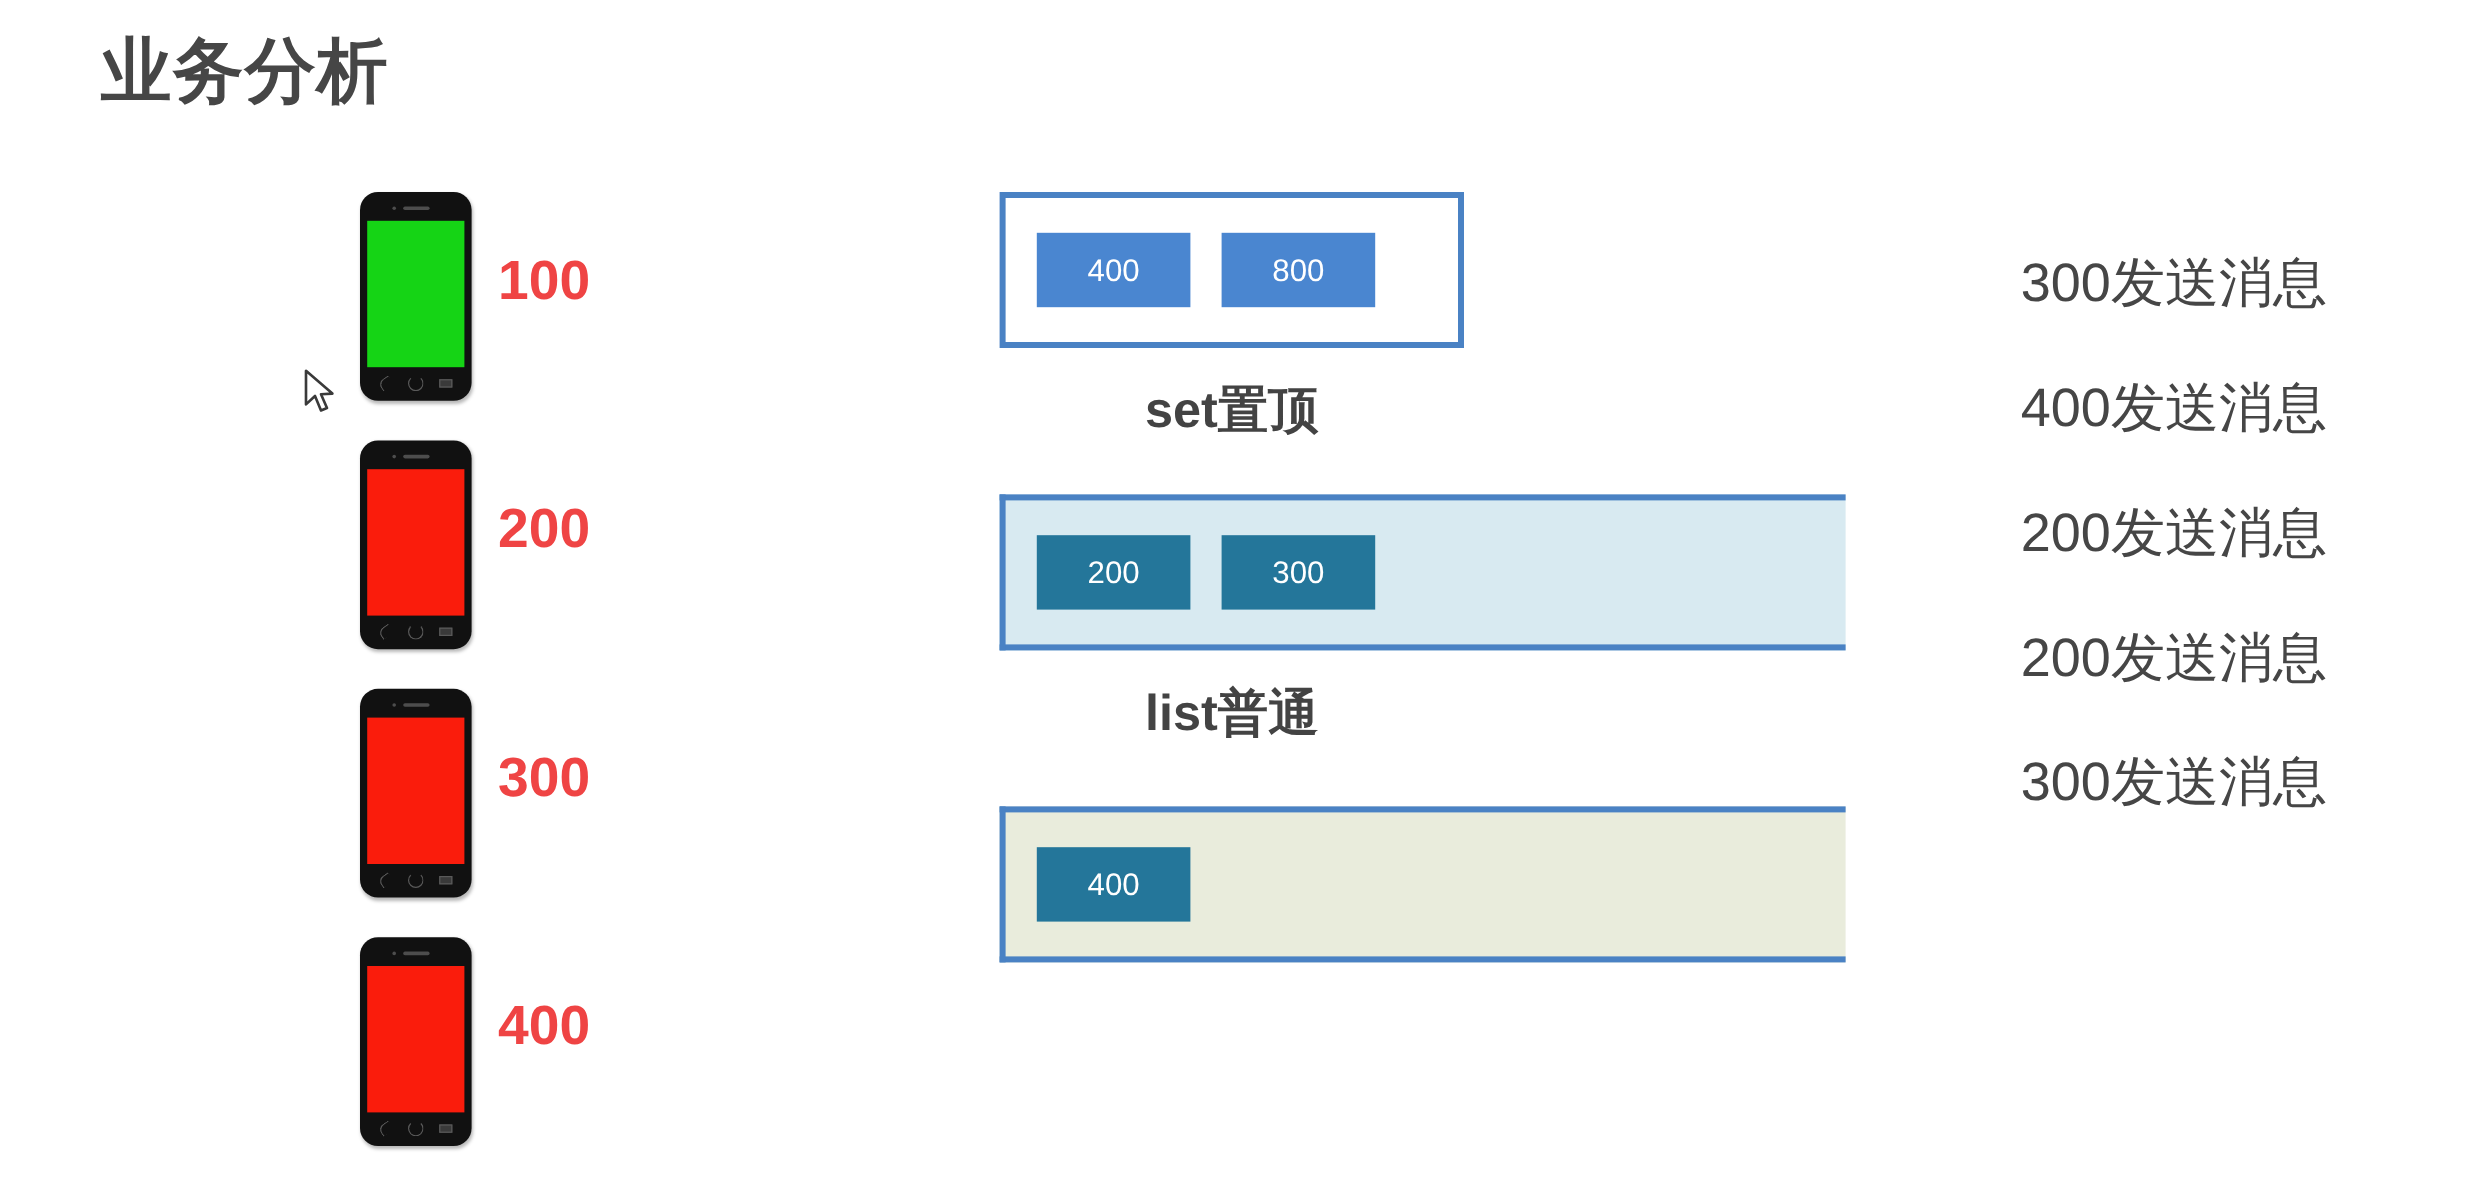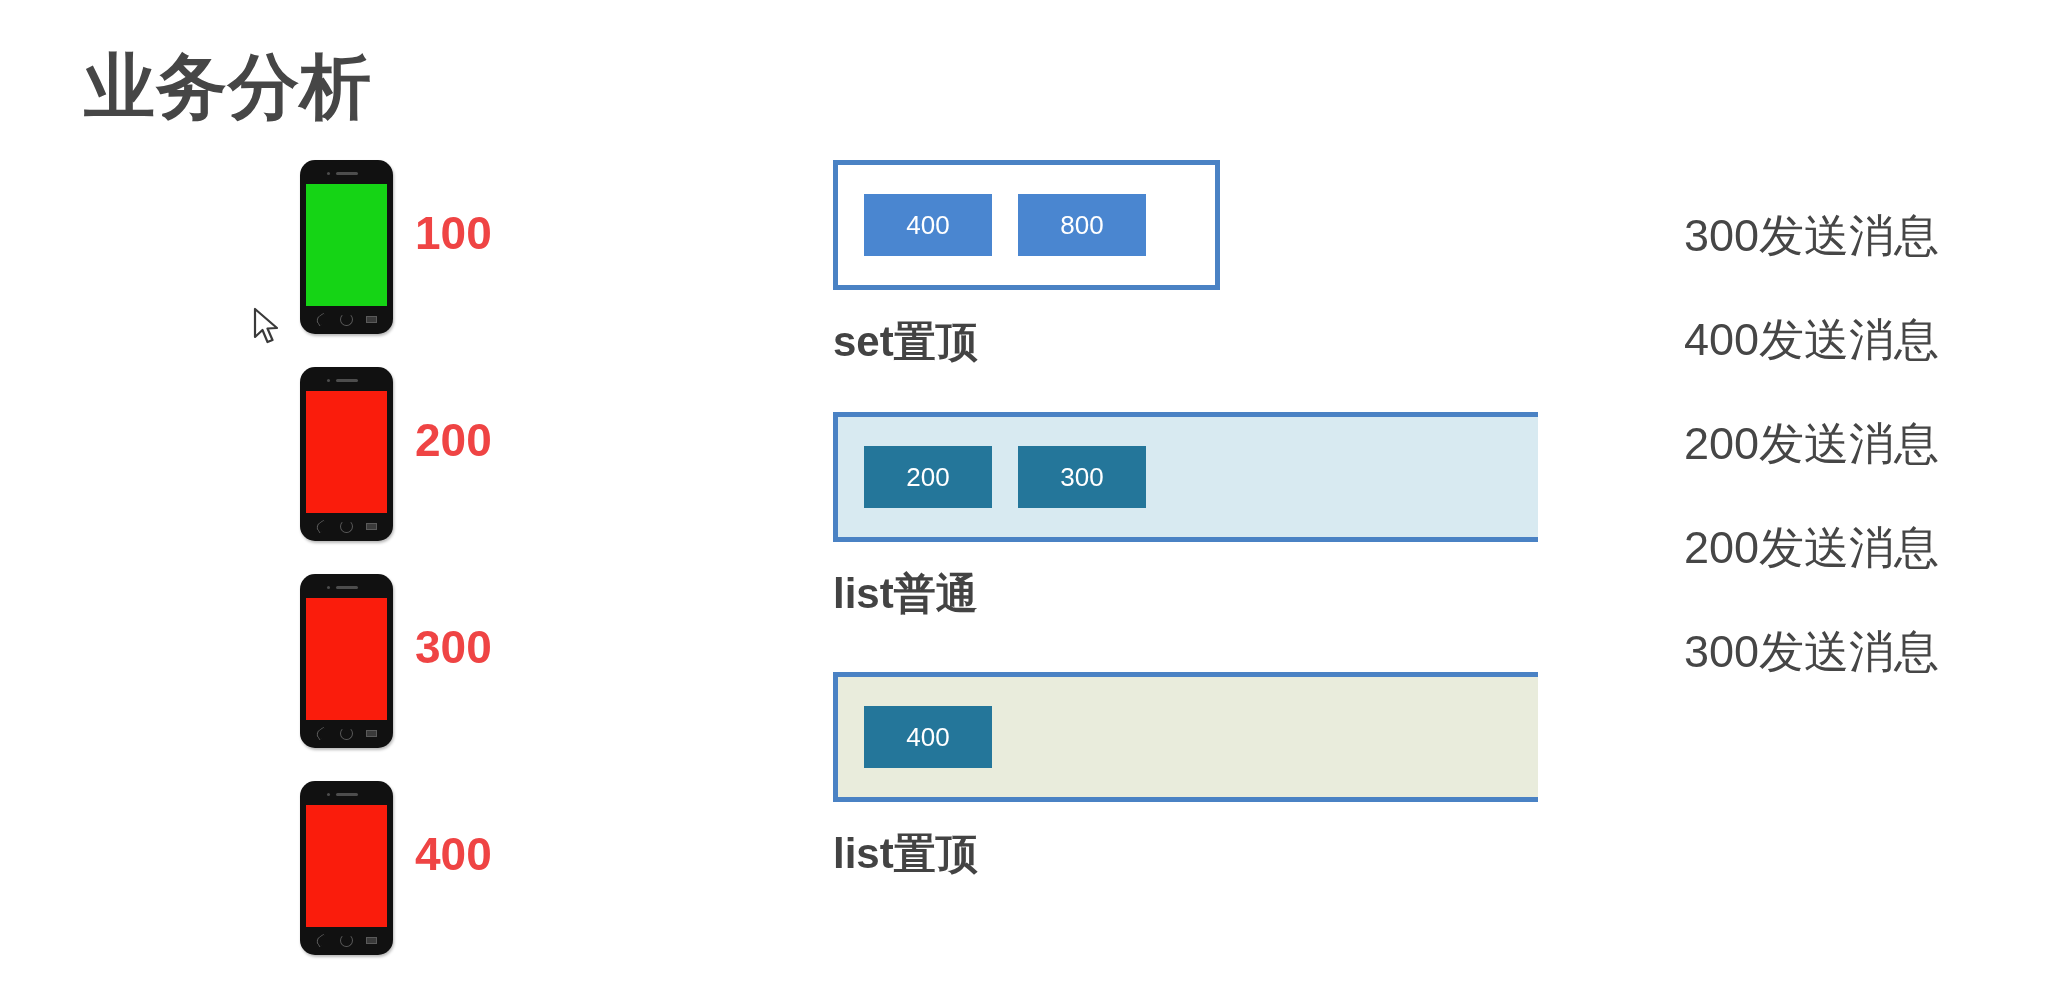--- a/index.html
+++ b/index.html
@@ -13,22 +13,22 @@
 
   body {
     font-family: "Liberation Sans", "DejaVu Sans", sans-serif;
     position: relative;
   }
 
   
   .page-title {
     position: absolute;
     left: 84px;
-    top: 40px;
-    font-size: 71px;
+    top: 20px;
+    font-size: 59px;
     font-weight: bold;
     color: #464646;
     letter-spacing: 1px;
     white-space: nowrap;
   }
 
   
   .phone-column {
     position: absolute;
     left: 300px;
@@ -160,20 +160,21 @@
     height: 62px;
   }
 
   .chip-light { background: #4a86d0; }
   .chip-dark  { background: #24769a; }
 
   .box-caption {
     font-size: 42px;
     font-weight: bold;
     color: #434343;
+    text-align: center;
     white-space: nowrap;
   }
 
   
   #set-box-group { left: 0; top: 160px; }
   #set-box { width: 387px; height: 130px; background: #ffffff; }
   #set-caption { width: 387px; margin-top: 24px; }
 
   
   #list-normal-group { left: 0; top: 412px; }
@@ -295,21 +296,20 @@
       <div class="chip chip-dark">200</div>
       <div class="chip chip-dark">300</div>
     </div>
     <div class="box-caption" id="list-normal-caption">list普通</div>
   </div>
 
   <div class="box-group" id="list-top-group">
     <div class="data-box" id="list-top-box" style="background: rgb(233, 236, 220); border-color: rgb(74, 130, 196);">
       <div class="chip chip-dark">400</div>
     </div>
-    <div class="box-caption" id="list-top-caption">list置顶</div>
   </div>
 
 </div>
 
 <div class="right-column">
   <div class="message-item">300发送消息</div>
   <div class="message-item">400发送消息</div>
   <div class="message-item">200发送消息</div>
   <div class="message-item">200发送消息</div>
   <div class="message-item">300发送消息</div>

